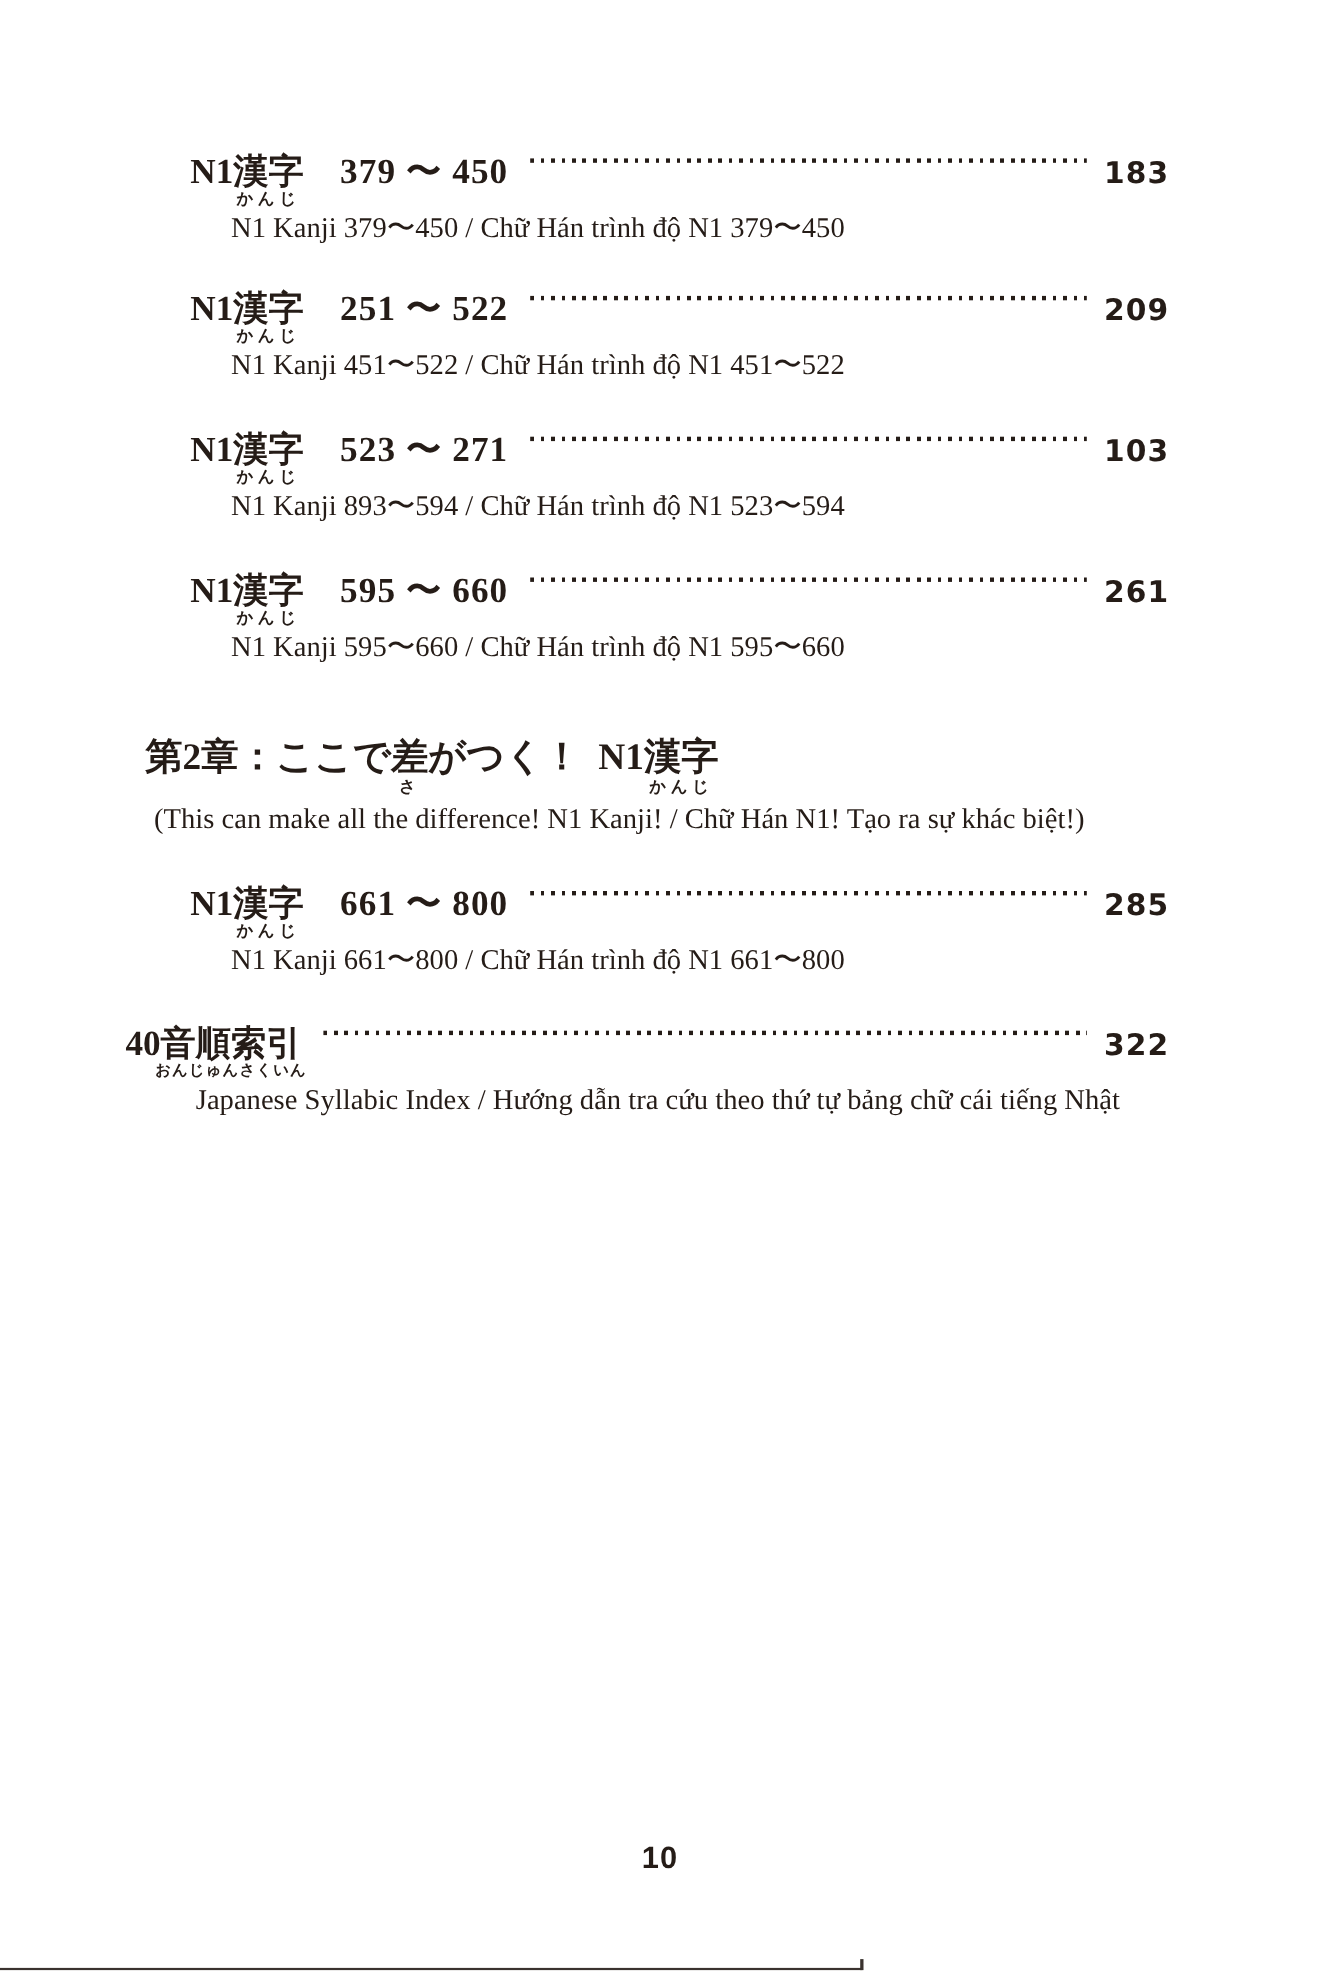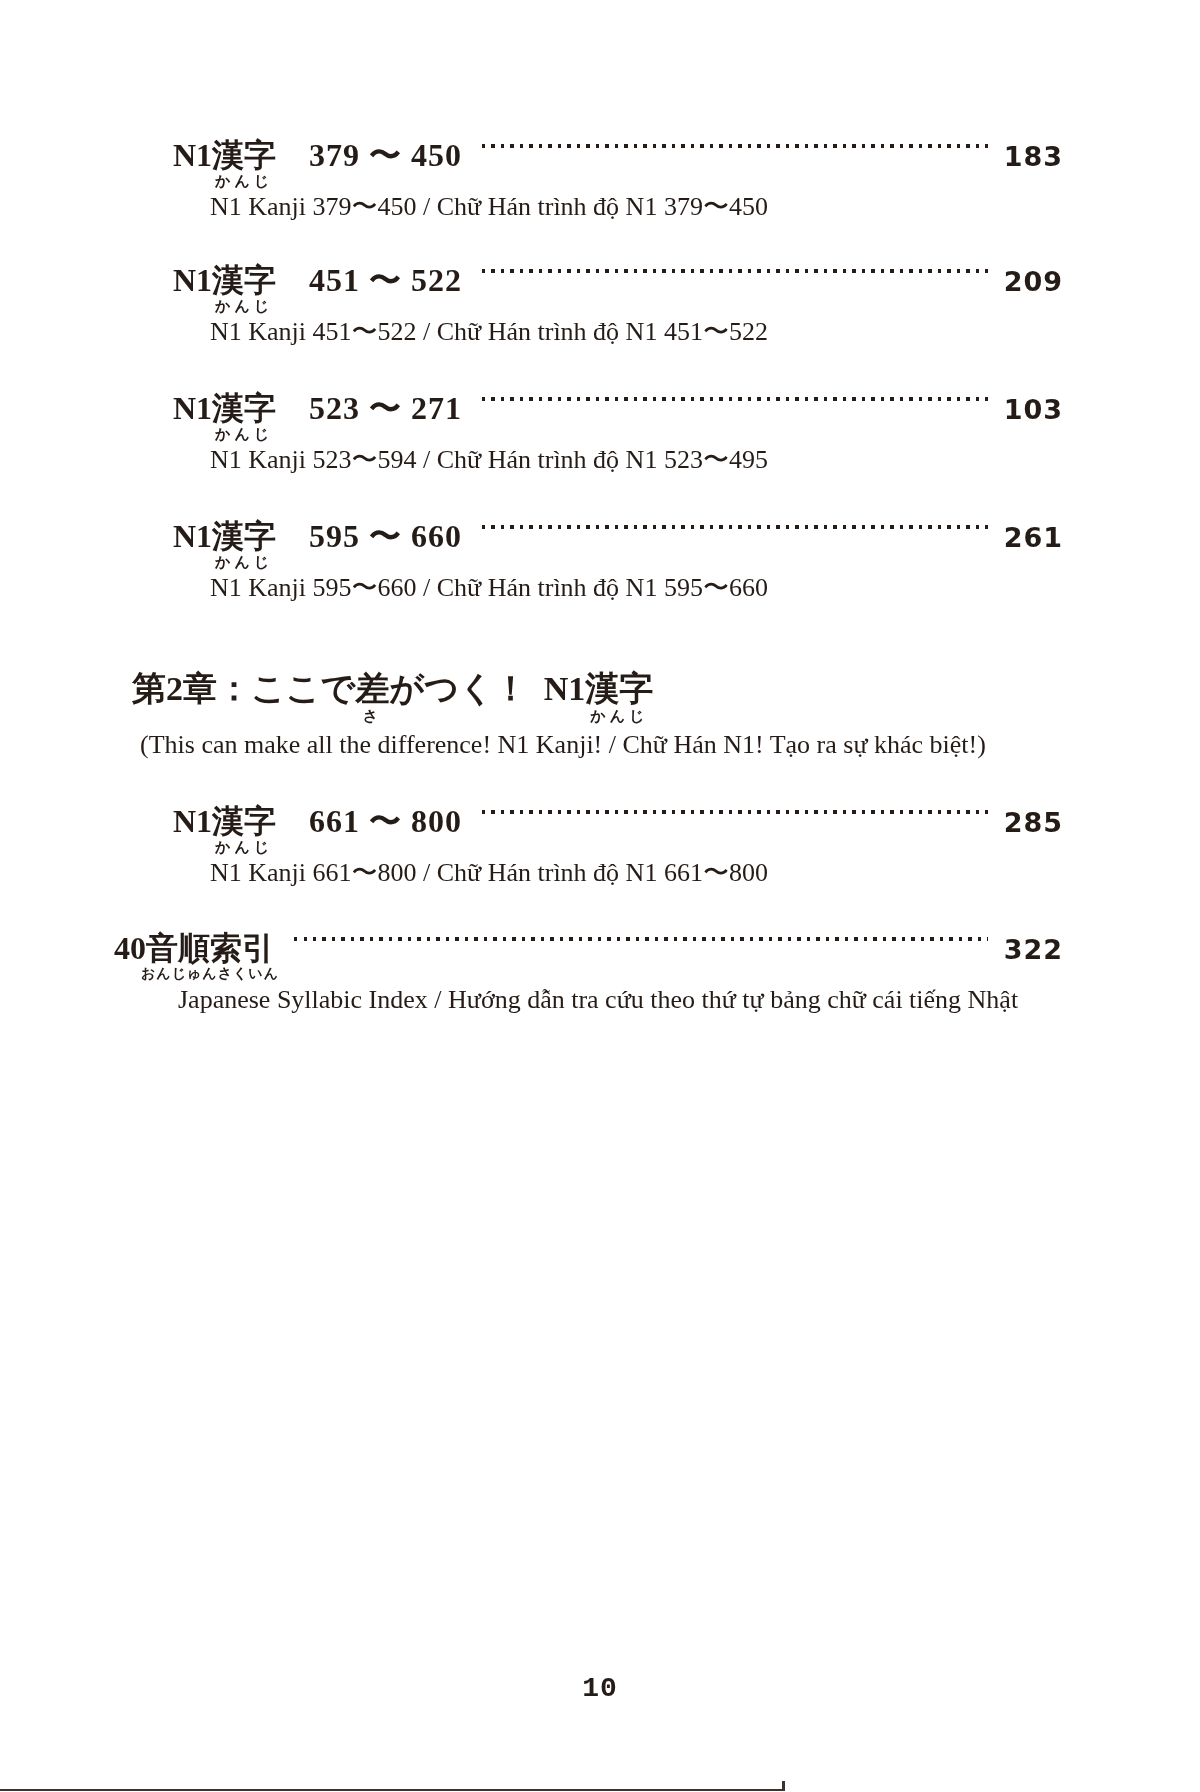--- a/index.html
+++ b/index.html
@@ -43,54 +43,54 @@
     font-weight:bold;font-size:34px;line-height:1;white-space:nowrap;
   }
   .gap-n1{margin-left:16px;}
   .chap-note{
     position:absolute;top:57px;left:8px;
     font-size:26px;line-height:1.2;white-space:nowrap;
   }
   
   .footer-num{
     position:absolute;top:1675px;left:0;width:1200px;text-align:center;
-    font-family:Liberation Mono, monospace;
+    font-family:Liberation Sans, sans-serif;
     font-weight:bold;font-size:28px;line-height:1;letter-spacing:1px;
   }
   .scan-line{position:absolute;top:1789px;left:0;width:784px;height:2px;background:#3a332f;}
   .scan-tick{position:absolute;top:1781px;left:782px;width:3px;height:10px;background:#3a332f;}
 </style>
 </head>
 <body>
 
 <div class="entry" style="top:139px;">
   <div class="trow">
     <span><span>N1</span><span class="rb"><span>漢字</span><span class="furi">かんじ</span></span><span class="rng">379 〜 450</span></span>
     <span class="dots"></span>
     <span class="pnum">183</span>
   </div>
   <div class="sub">N1 Kanji 379〜450 / Chữ Hán trình độ N1 379〜450</div>
 </div>
 
 <div class="entry" style="top:264px;">
   <div class="trow">
-    <span><span>N1</span><span class="rb"><span>漢字</span><span class="furi">かんじ</span></span><span class="rng">451 〜 522</span></span>
+    <span><span>N1</span><span class="rb"><span>漢字</span><span class="furi">かんじ</span></span><span class="rng">251 〜 522</span></span>
     <span class="dots"></span>
     <span class="pnum">209</span>
   </div>
   <div class="sub">N1 Kanji 451〜522 / Chữ Hán trình độ N1 451〜522</div>
 </div>
 
 <div class="entry" style="top:392px;">
   <div class="trow">
     <span><span>N1</span><span class="rb"><span>漢字</span><span class="furi">かんじ</span></span><span class="rng">523 〜 271</span></span>
     <span class="dots"></span>
     <span class="pnum">103</span>
   </div>
-  <div class="sub">N1 Kanji 523〜594 / Chữ Hán trình độ N1 523〜495</div>
+  <div class="sub">N1 Kanji 893〜594 / Chữ Hán trình độ N1 523〜594</div>
 </div>
 
 <div class="entry" style="top:520px;">
   <div class="trow">
     <span><span>N1</span><span class="rb"><span>漢字</span><span class="furi">かんじ</span></span><span class="rng">595 〜 660</span></span>
     <span class="dots"></span>
     <span class="pnum">261</span>
   </div>
   <div class="sub">N1 Kanji 595〜660 / Chữ Hán trình độ N1 595〜660</div>
 </div>

